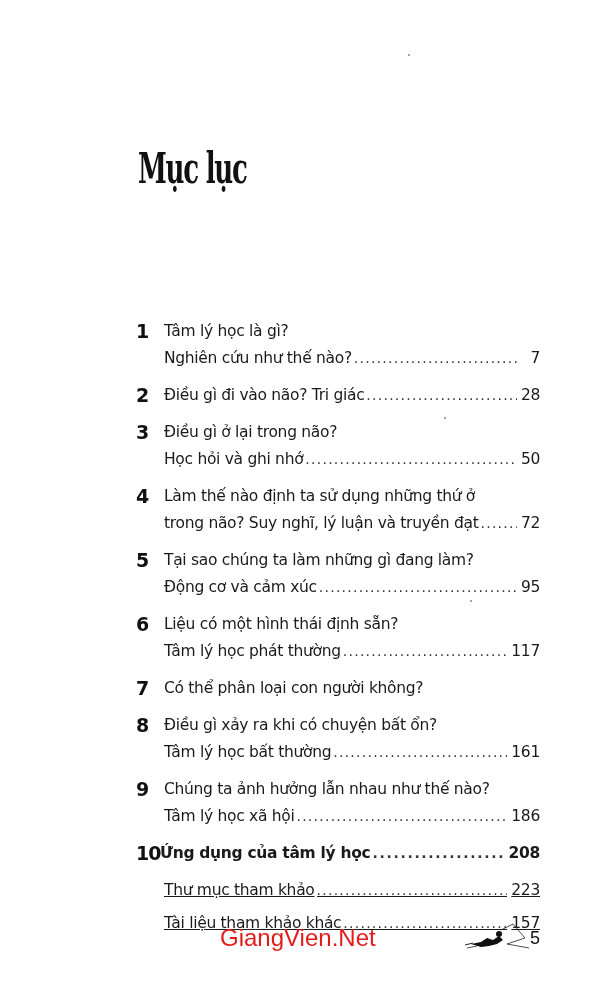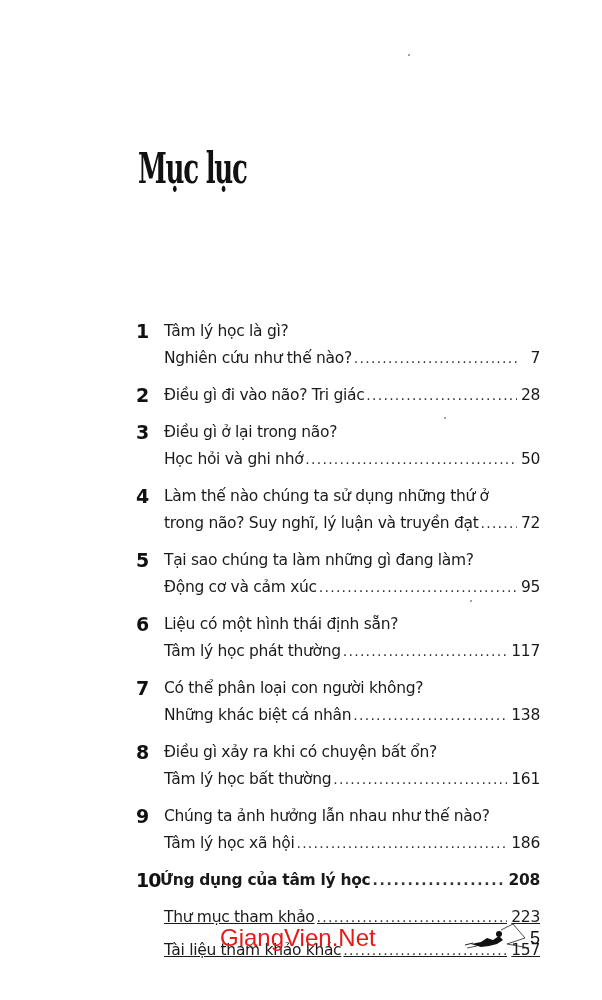--- a/index.html
+++ b/index.html
@@ -159,21 +159,21 @@
           <span class="leader"></span>
           <span class="page">50</span>
         </div>
     </div>
   </div>
 
   <div class="entry">
     <span class="num">4</span>
     <div class="body">
       <div class="line">
-          <span class="text">Làm thế nào chúng ta sử dụng những thứ ở</span>
+          <span class="text">Làm thế nào định ta sử dụng những thứ ở</span>
         </div>
       <div class="line">
           <span class="text">trong não? Suy nghĩ, lý luận và truyền đạt</span>
           <span class="leader"></span>
           <span class="page">72</span>
         </div>
     </div>
   </div>
 
   <div class="entry">
@@ -202,25 +202,20 @@
           <span class="page">117</span>
         </div>
     </div>
   </div>
 
   <div class="entry">
     <span class="num">7</span>
     <div class="body">
       <div class="line">
           <span class="text">Có thể phân loại con người không?</span>
-        </div>
-      <div class="line">
-          <span class="text">Những khác biệt cá nhân</span>
-          <span class="leader"></span>
-          <span class="page">138</span>
         </div>
     </div>
   </div>
 
   <div class="entry">
     <span class="num">8</span>
     <div class="body">
       <div class="line">
           <span class="text">Điều gì xảy ra khi có chuyện bất ổn?</span>
         </div>

